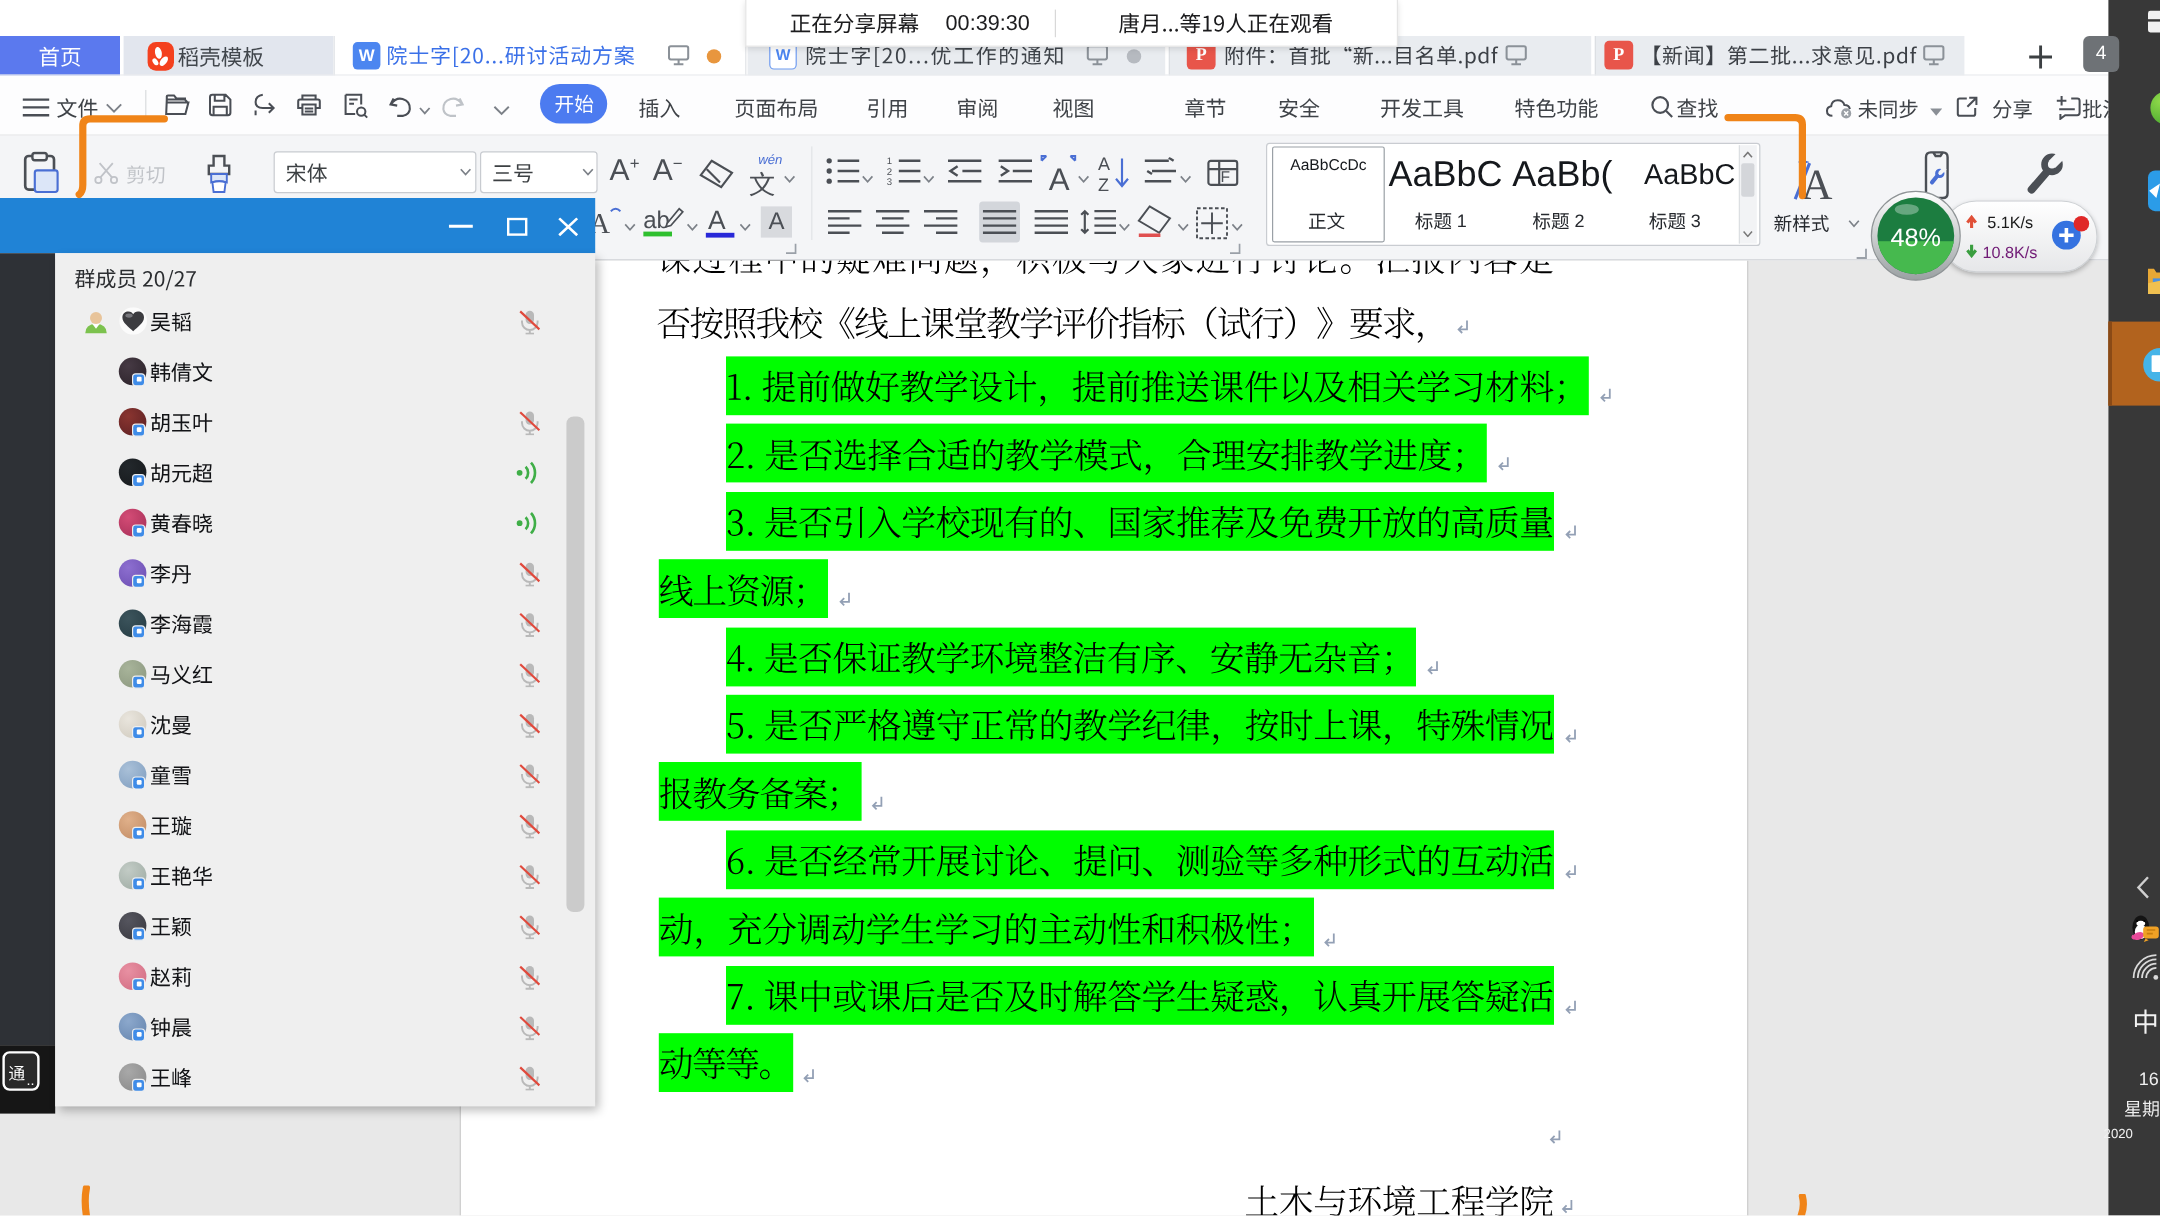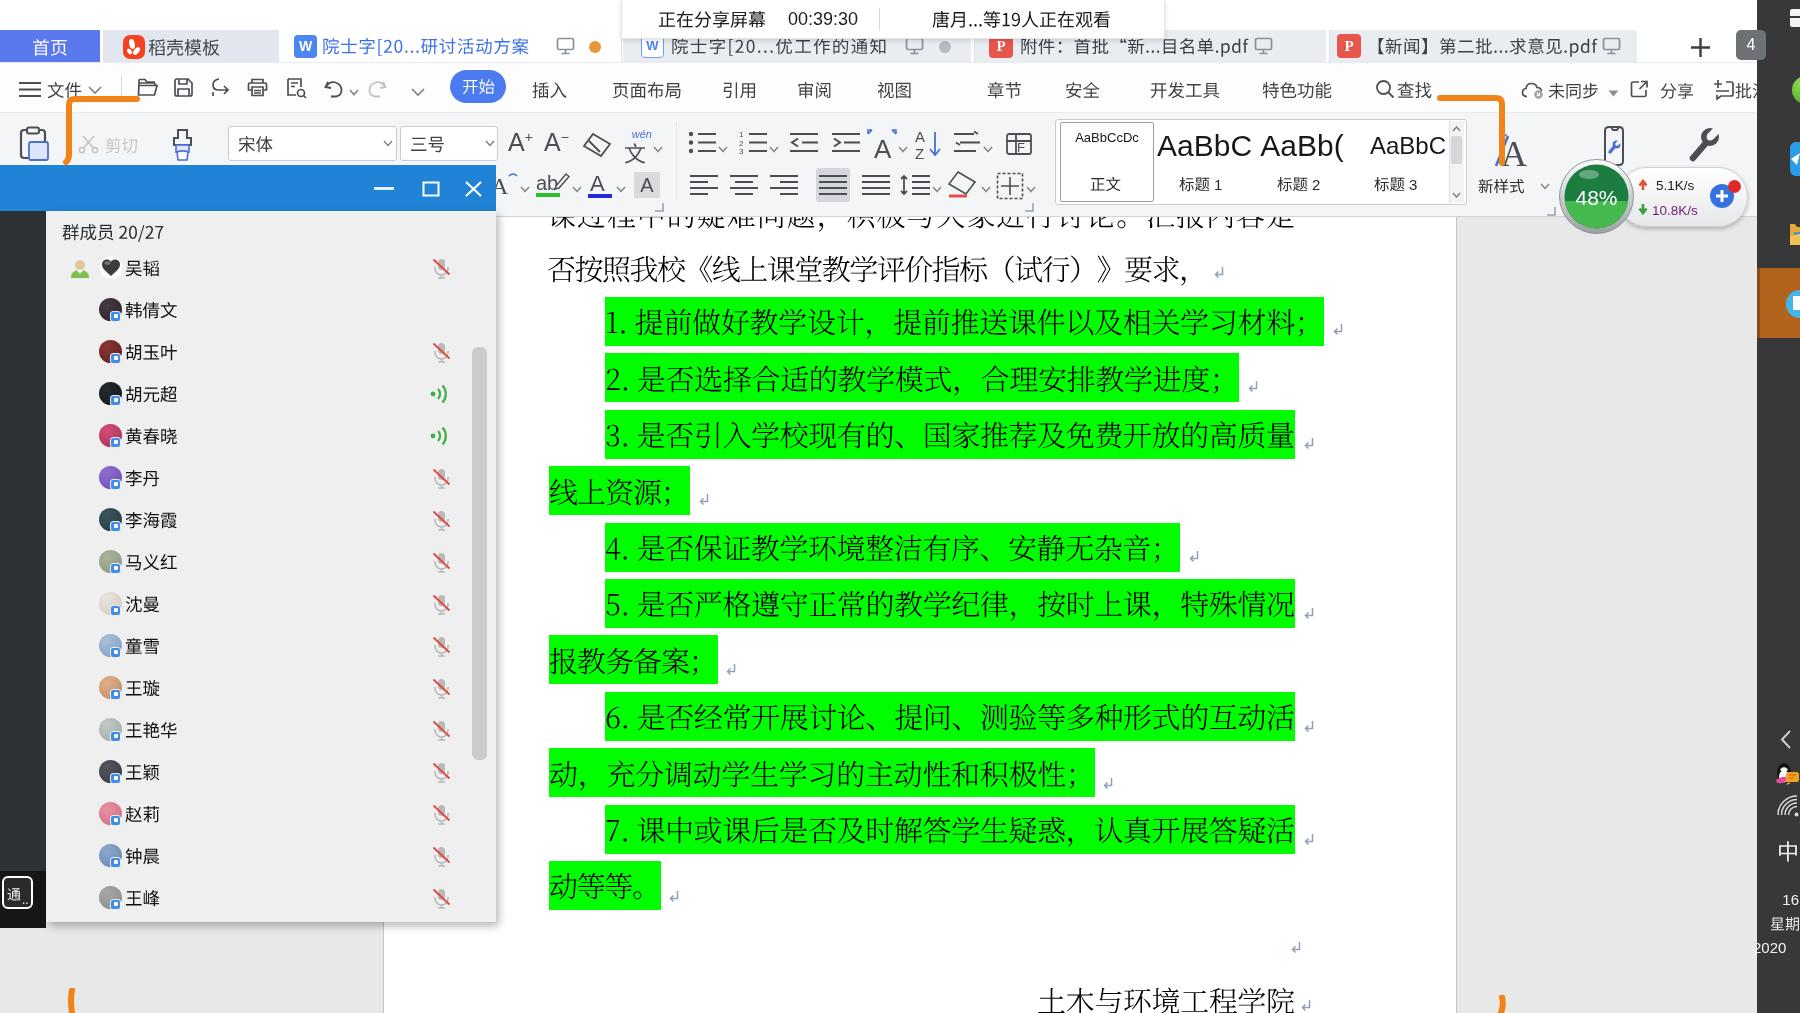--- a/index.html
+++ b/index.html
@@ -1576,12 +1576,12 @@
       <use href="#b290" x="0"></use>
     </g>
   </svg>
 <div class="abs" style="left:1762px;top:891px;width:37px;color:#f0f0f0;font-size:15px;text-align:right;z-index:111">16</div>
 <svg class="tr z111" style="left:1770.0px;top:915.5px" width="36" height="19">
     <g transform="translate(0,13.5) scale(0.06000,-0.06000)" fill="#f0f0f0">
       <use href="#b291" x="0"></use>
       <use href="#b292" x="250"></use>
     </g>
   </svg>
-<div class="abs" style="left:1753px;top:939px;color:#f0f0f0;font-size:15px;z-index:111">2020</div>
+<div class="abs" style="left:1753px;top:939px;color:#f0f0f0;font-size:11px;z-index:111">2020</div>
 </body></html>

